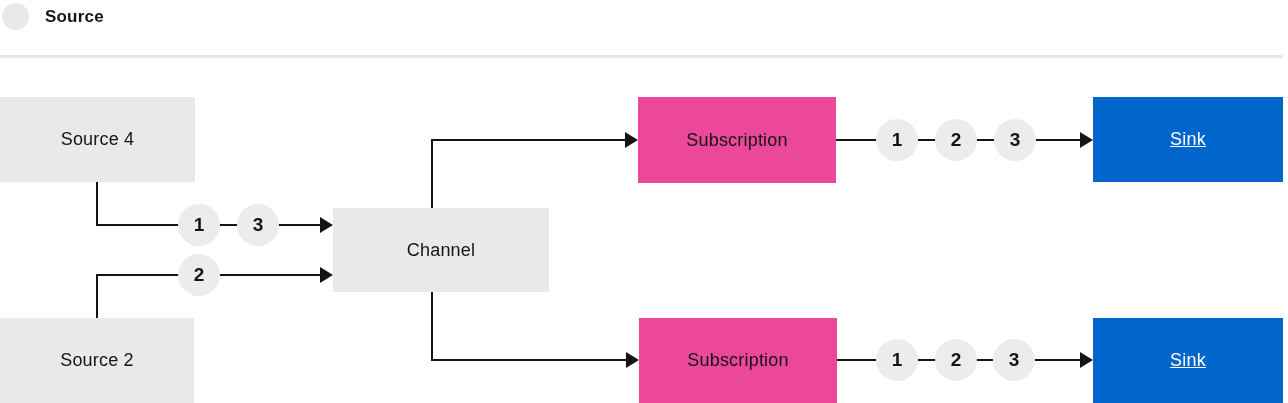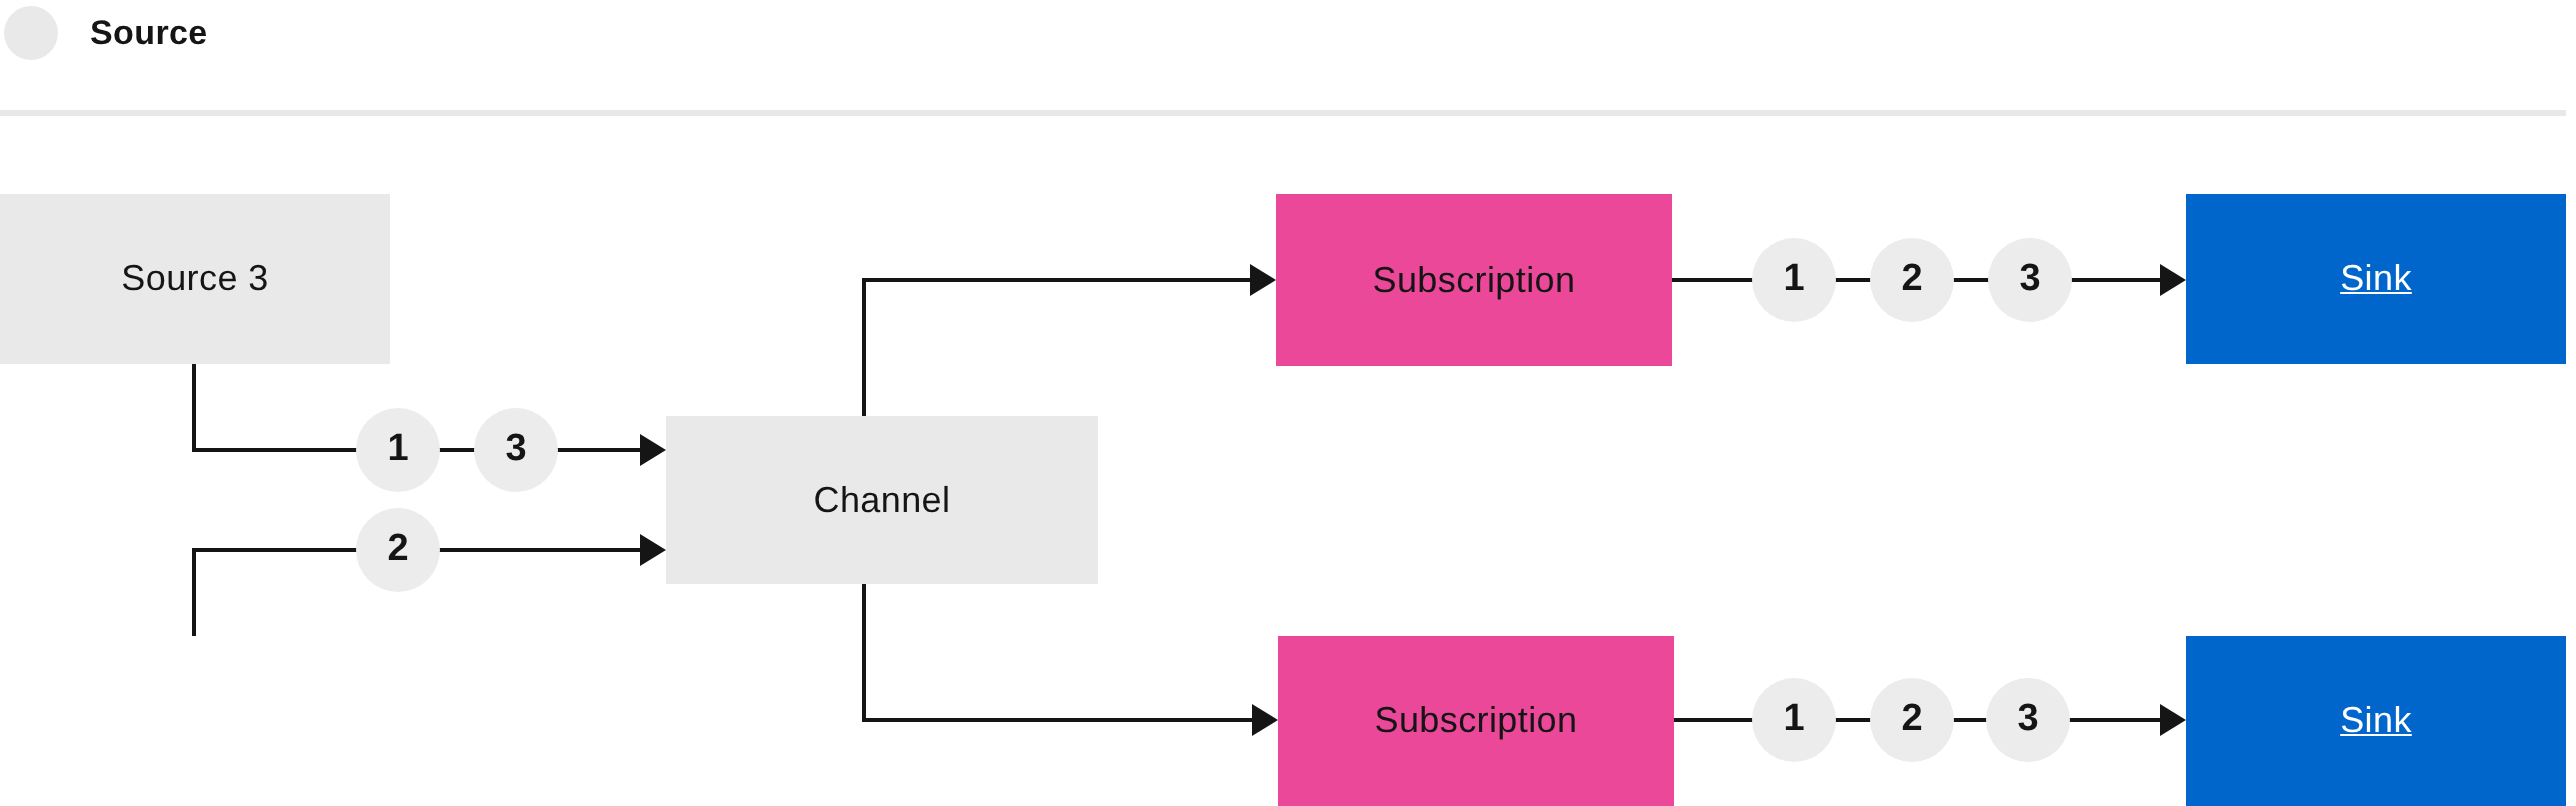--- a/index.html
+++ b/index.html
@@ -102,21 +102,24 @@
   <div class="line" style="left:431px;top:359px;width:196px;height:2px;"></div>
   <div class="arrow" style="left:626px;top:352px;"></div>
 
   <div class="line" style="left:836px;top:139px;width:246px;height:2px;"></div>
   <div class="arrow" style="left:1080px;top:132px;"></div>
 
   <div class="line" style="left:837px;top:359px;width:245px;height:2px;"></div>
   <div class="arrow" style="left:1080px;top:352px;"></div>
 
   <div class="node gray" style="left:0px;top:97px;width:195px;height:85px;">
-    <span>Source 3</span>
+    <span>Source 4</span>
+  </div>
+  <div class="node gray" style="left:0px;top:318px;width:194px;height:85px;">
+    <span>Source 2</span>
   </div>
   <div class="node gray" style="left:333px;top:208px;width:216px;height:84px;">
     <span>Channel</span>
   </div>
   <div class="node lblue" style="left:638px;top:97px;width:198px;height:86px;">
     <span>Subscription</span>
   </div>
   <div class="node lblue" style="left:639px;top:318px;width:198px;height:85px;">
     <span>Subscription</span>
   </div>

